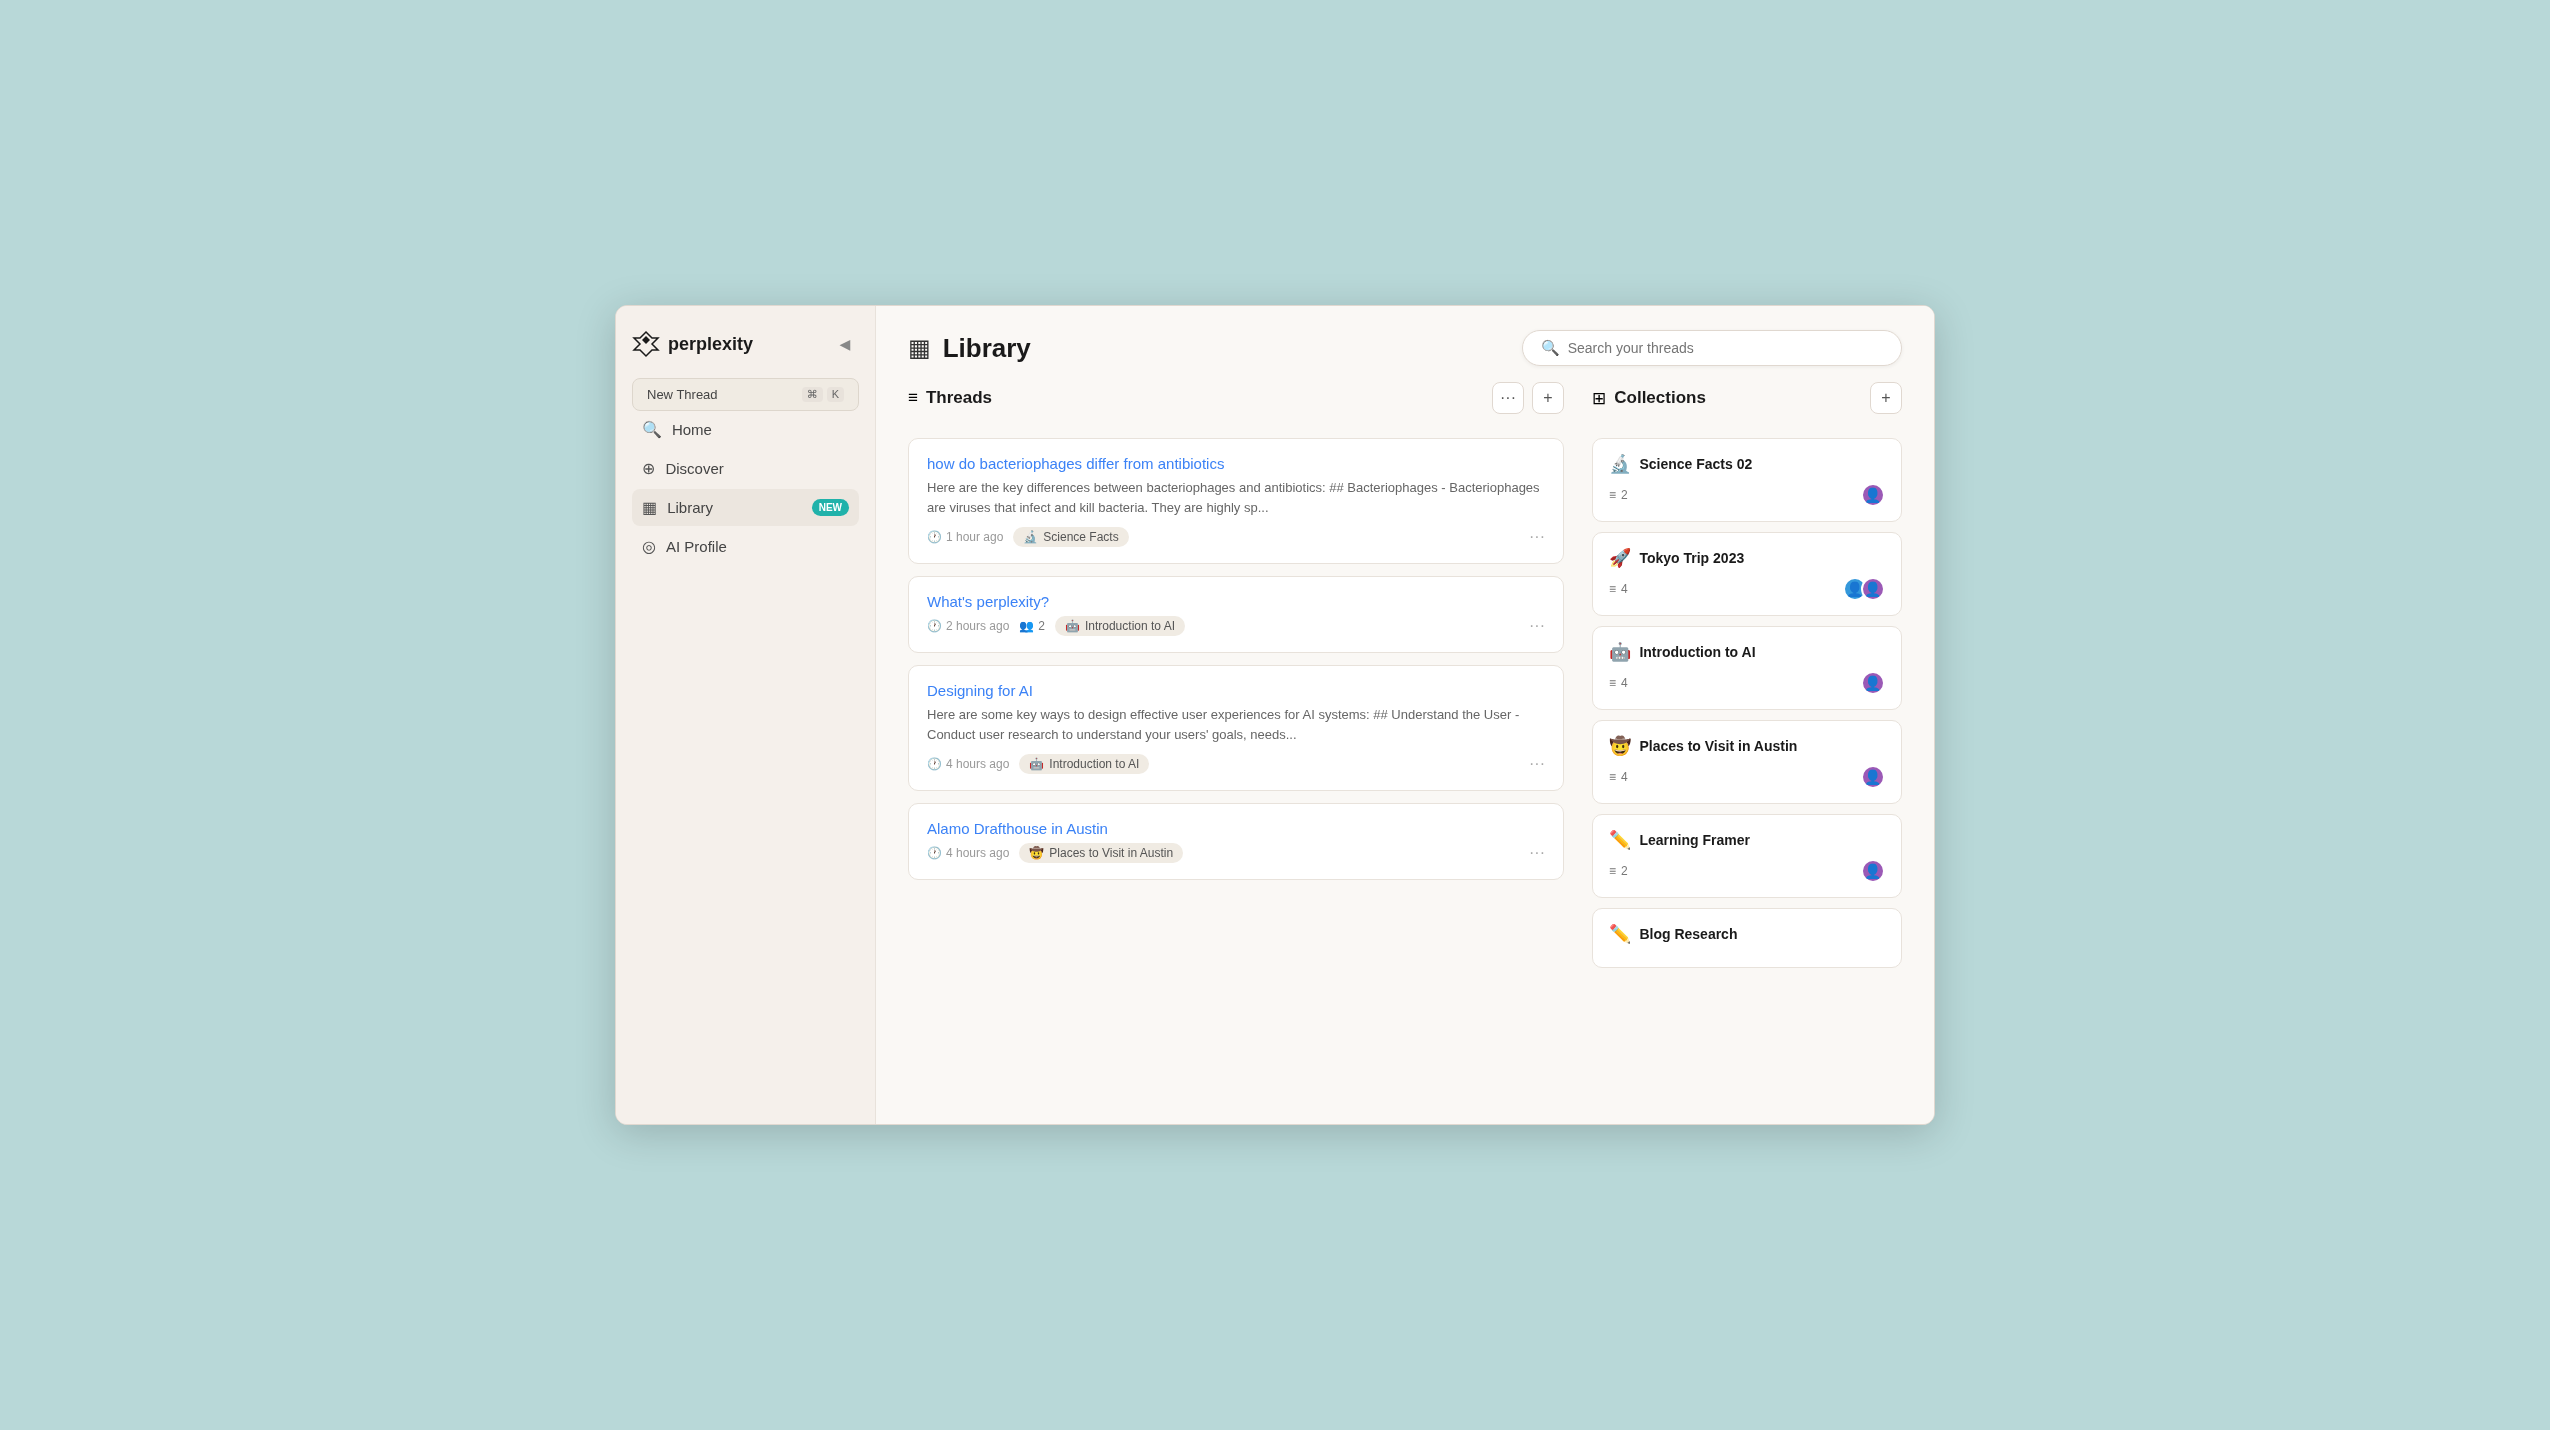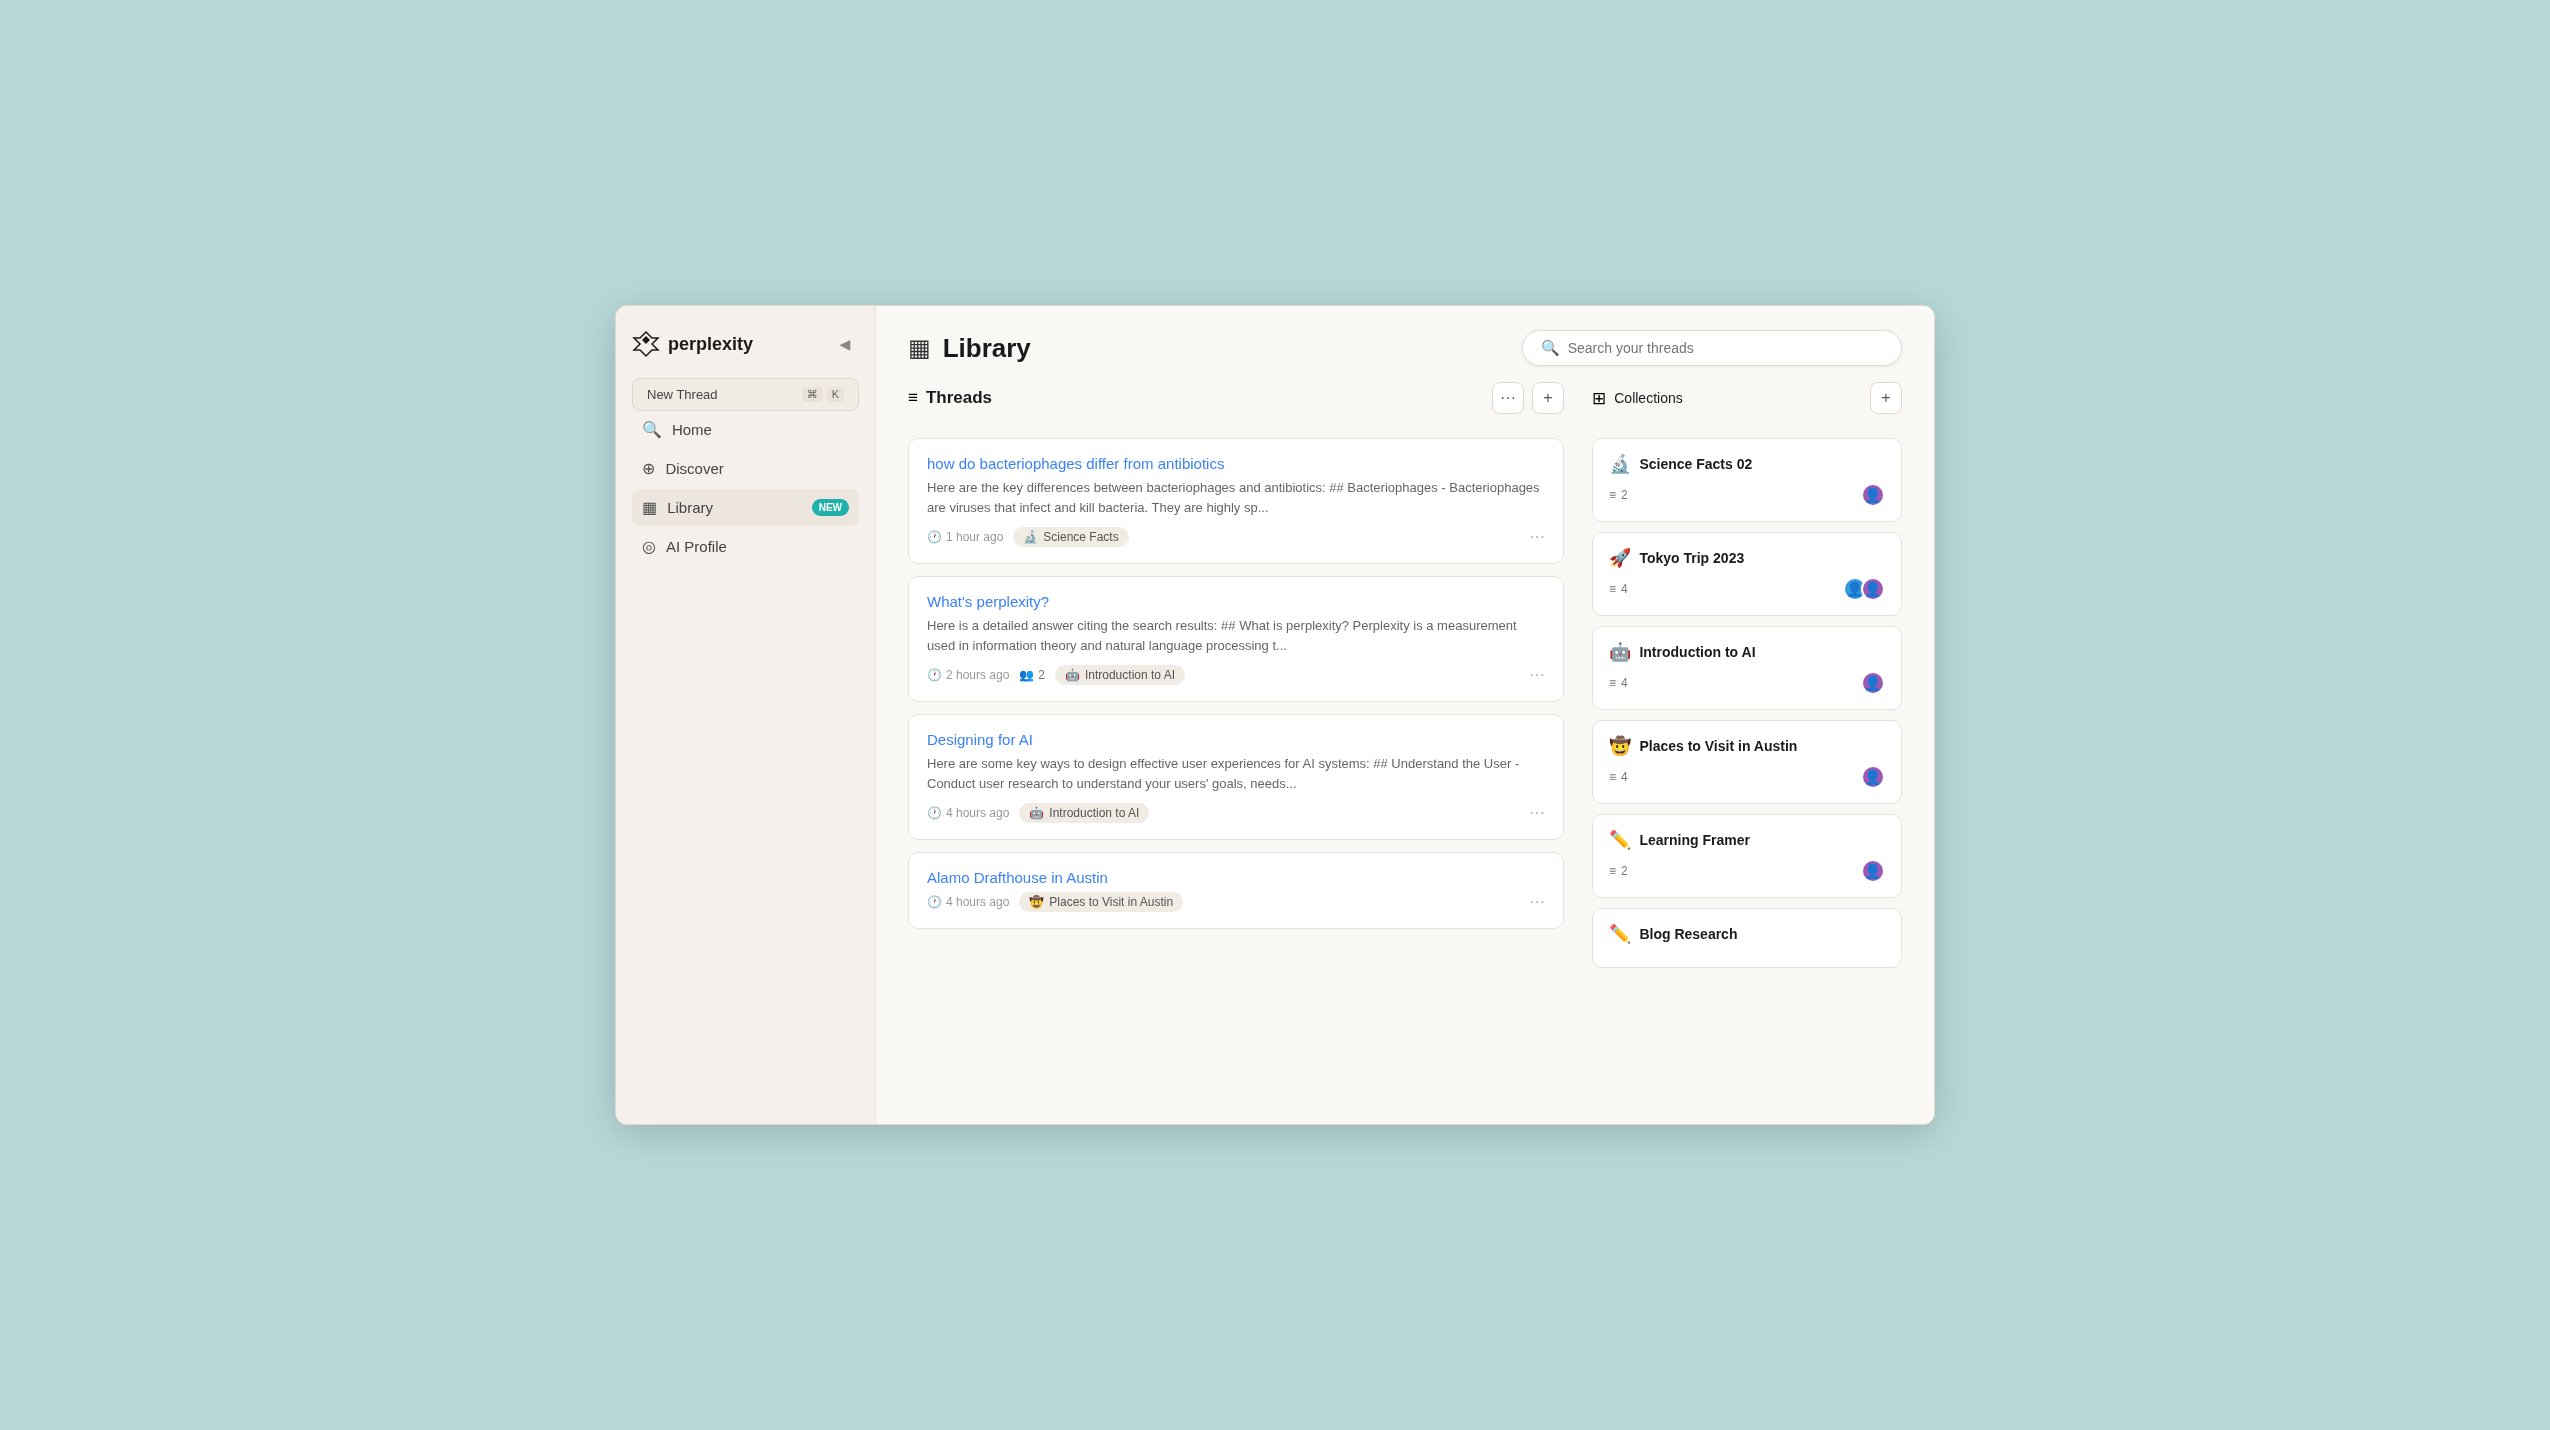--- a/index.html
+++ b/index.html
@@ -283,22 +283,22 @@
       justify-content: space-between;
       margin-bottom: 16px;
       padding-bottom: 8px;
     }
     .collections-title-row {
       display: flex;
       align-items: center;
       gap: 8px;
     }
     .collections-title {
-      font-size: 14px;
-      font-weight: 400;
+      font-size: 17px;
+      font-weight: 700;
       color: #1a1a1a;
     }
     .collection-item {
       background: #fff;
       border: 1px solid #e8e2db;
       border-radius: 10px;
       padding: 14px 16px;
       margin-bottom: 10px;
       cursor: pointer;
     }
@@ -429,21 +429,20 @@
             <span class="thread-collection-tag">
               <span>🔬</span>
               <span>Science Facts</span>
             </span>
             <span class="thread-more">···</span>
           </div>
         </div>
 
         <div class="thread-item">
           <div class="thread-title">What's perplexity?</div>
-          <div class="thread-excerpt">Here is a detailed answer citing the search results: ## What is perplexity? Perplexity is a measurement used in information theory and natural language processing t...</div>
           <div class="thread-meta">
             <span class="thread-time">
               <span>🕐</span>
               <span>2 hours ago</span>
             </span>
             <span class="thread-collaborators">
               <span>👥</span>
               <span>2</span>
             </span>
             <span class="thread-collection-tag">

